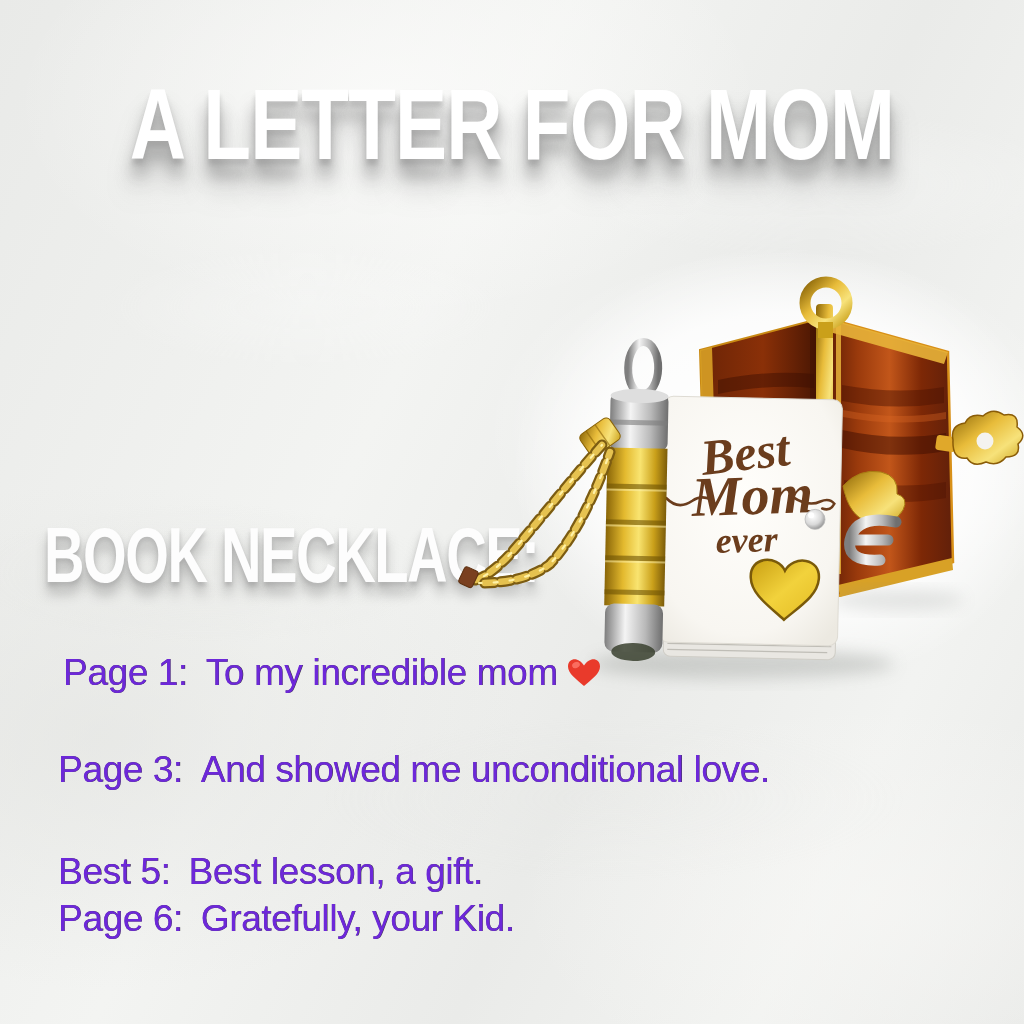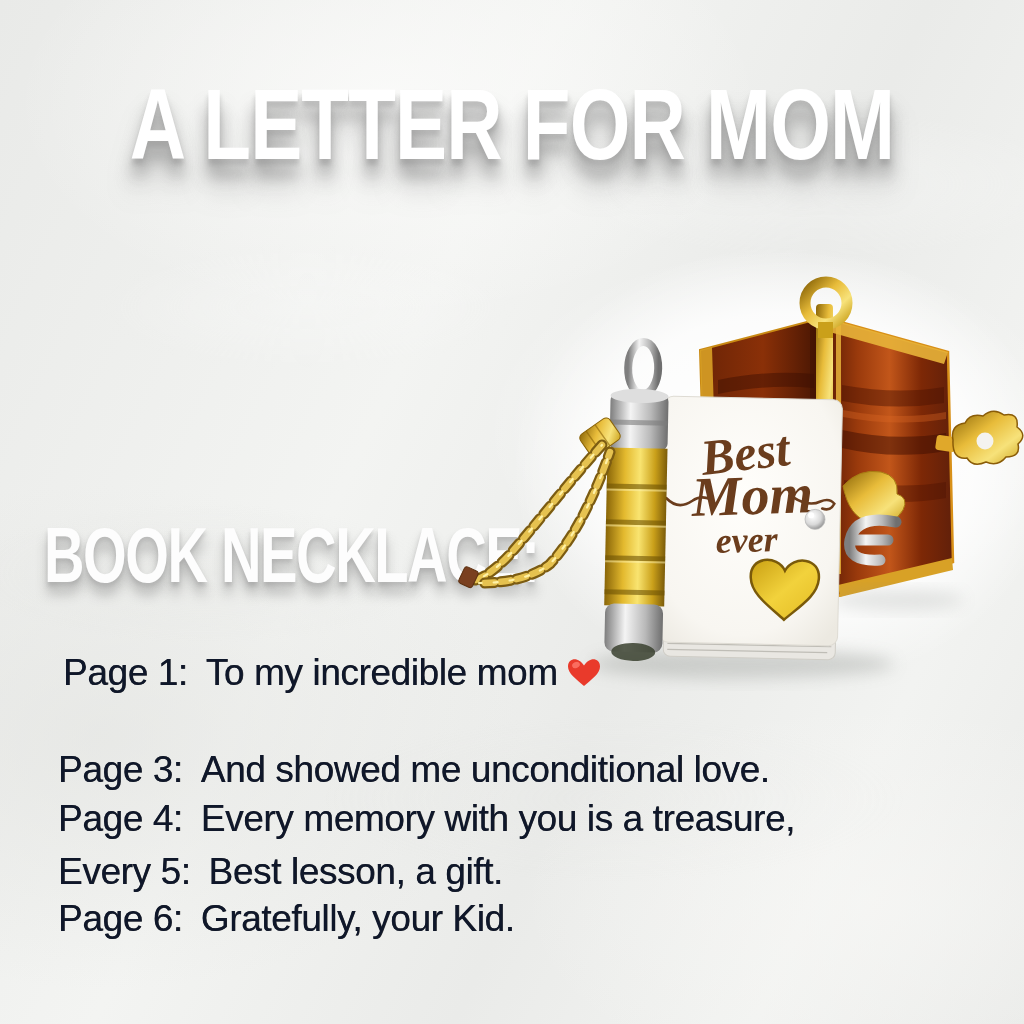--- a/index.html
+++ b/index.html
@@ -36,21 +36,21 @@
     font-size:78px;font-weight:800;line-height:1.0;color:#fdfdfd;
     letter-spacing:-2px;transform:scaleX(.72);transform-origin:left center;
     text-shadow:0 4px 5px rgba(150,150,150,.5),
                 0 12px 14px rgba(120,120,120,.45);
     white-space:nowrap;
   }
   .photo{position:absolute;left:430px;top:250px;width:594px;height:480px;}
   .captions{position:absolute;left:58px;top:0;width:940px;height:1024px;}
   .page-line{
     position:absolute;left:0;white-space:nowrap;
-    font-size:37px;letter-spacing:-.4px;color:#0f172a;
+    font-size:37px;letter-spacing:-.4px;color:#6d28d9;
     text-shadow:.35px 0 0 #3b3b3b; 
   }
   .page-label{margin-right:18px;}
   .wide-gap .page-label{margin-right:30px;}
   .heart{vertical-align:-4px;margin-left:8px;}
   .r0{top:652px;left:5px;} .r1{top:702px;} .r2{top:749px;text-align:right;} .r3{top:798px;}
   .r4{top:851px;} .r5{top:898px;} .r6{top:954px;left:-2px;}
 </style>
 </head>
 <body>
@@ -211,22 +211,19 @@
 <div class="captions">
   <div class="page-line r0">
     <span class="page-label">Page 1:</span><span class="page-text">To my incredible mom</span><svg class="heart" width="36" height="32" viewBox="0 0 36 32">
         <path d="M18,29 C10,22 2,16.5 2,9.5 C2,4 6.5,1.5 10.5,2.5 C14,3.3 16,6 18,8.5 C20,6 22,3.3 25.5,2.5 C29.5,1.5 34,4 34,9.5 C34,16.5 26,22 18,29 Z" fill="#e93a2b"></path>
         <ellipse cx="10" cy="8" rx="4" ry="3" fill="#ff7f72" opacity=".75" transform="rotate(-25 10 8)"></ellipse>
       </svg>
   </div>
   <div class="page-line r2">
     <span class="page-label">Page 3:</span><span class="page-text">And showed me unconditional love.</span>
   </div>
-  <div class="page-line r3">
-    <span class="page-label">Page 4:</span><span class="page-text">Every memory with you is a treasure,</span>
-  </div>
   <div class="page-line r4">
-    <span class="page-label">Every 5:</span><span class="page-text">Best lesson,  a gift.</span>
+    <span class="page-label">Best 5:</span><span class="page-text">Best lesson,  a gift.</span>
   </div>
   <div class="page-line r5">
     <span class="page-label">Page 6:</span><span class="page-text">Gratefully, your Kid.</span>
   </div>
 </div>
 
 </body></html>

